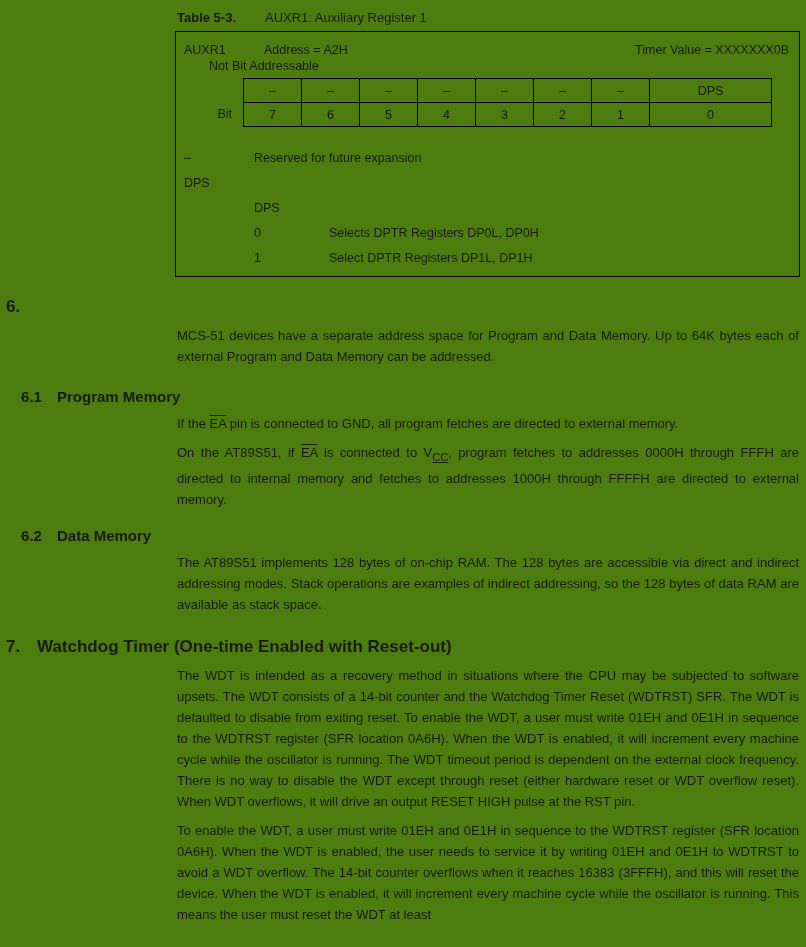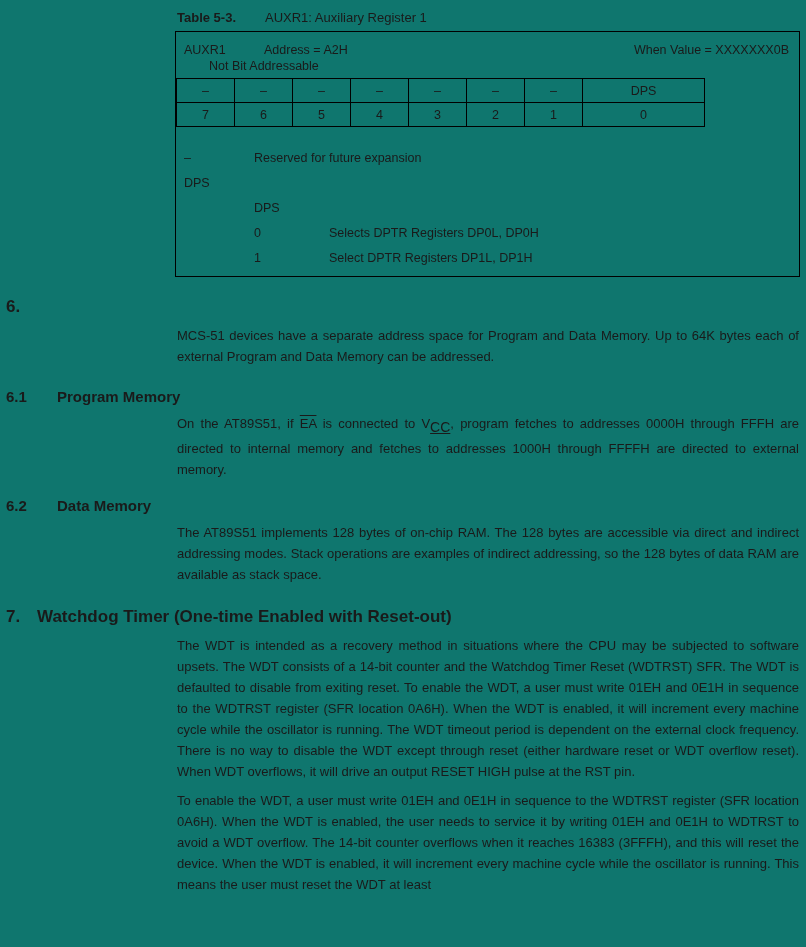--- a/index.html
+++ b/index.html
@@ -1,17 +1,17 @@
 <!DOCTYPE html>
 <html><head>
 <meta charset="utf-8">
 <style>
   html,body{margin:0;padding:0;background:#fff;}
   .page{
-    width:806px;height:947px;background:#0f766e;position:relative;
+    width:806px;height:947px;background:#4d7c0f;position:relative;
     font-family:"Liberation Sans","DejaVu Sans",sans-serif;color:#1a1a1a;
     overflow:hidden;
   }
   
   .tablefig{margin:8px 0 0 175px;width:625px;}
   .tcaption{display:flex;font-size:13px;padding:2px 0 6px 2px;border-bottom:1px solid #000;}
   .tcaption .lbl{font-weight:bold;width:88px;}
   .regbox{border:1px solid #000;border-top:none;font-size:12.5px;
           padding:8px 0 6px 0;box-sizing:border-box;}
   .regrow1{display:flex;padding:2px 10px 0 8px;height:16px;line-height:16px;}
@@ -30,51 +30,55 @@
   table.bitgrid td.wide{width:121px;}
   .legend{margin-top:18px;padding-left:8px;}
   .legrow{display:flex;height:25px;align-items:center;}
   .legterm{width:70px;}
   .legdesc{flex:1;}
   .dpsrow{display:flex;height:25px;align-items:center;padding-left:70px;}
   .dpsval{width:75px;}
   
   .h1{display:flex;font-weight:bold;font-size:17px;padding-left:6px;}
   .h1 .num{width:31px;flex:none;}
-  .h2{display:flex;font-weight:bold;font-size:15px;padding-left:6px;}
+  .h2{display:flex;font-weight:bold;font-size:15px;padding-left:6px;text-align:center;}
   .h2 .num{width:51px;flex:none;}
   .mt20{margin-top:20px;} .mt21{margin-top:21px;} .mt17{margin-top:17px;}
   .mt22{margin-top:22px;} .mt30{margin-top:30px;}
   
   .bodypara{
     margin:8px 4px 0 177px;width:622px;font-size:13px;line-height:21px;
     text-align:justify;
   }
   .ov{text-decoration:overline;}
-  .sub{vertical-align:sub;font-size:14px;text-decoration:underline;}
+  .sub{vertical-align:sub;font-size:11px;text-decoration:underline;}
 </style>
 </head>
 <body>
 
 <div class="page">
 
   <div class="tablefig">
     <div class="tcaption">
       <span class="lbl">Table 5-3.</span>
       <span>AUXR1: Auxiliary Register 1</span>
     </div>
     <div class="regbox">
       <div class="regrow1">
         <span class="regname">AUXR1</span>
         <span class="regaddr">Address = A2H</span>
-        <span>When Value = XXXXXXX0B</span>
+        <span>Timer Value = XXXXXXX0B</span>
       </div>
       <div class="regrow2">Not Bit Addressable</div>
 
       <div class="bitwrap">
+        <div class="bitlabelcol">
+          <div class="spacer"></div>
+          <div class="bitlbl">Bit</div>
+        </div>
         <table class="bitgrid">
           <tbody>
               <tr>
             <td>–</td>
             <td>–</td>
             <td>–</td>
             <td>–</td>
             <td>–</td>
             <td>–</td>
             <td>–</td>
@@ -119,20 +123,21 @@
 
   <div class="h1 mt20">
     <span class="num">6.</span>
   </div>
   <div class="bodypara"><span>MCS-51 devices have a separate address space for Program and Data Memory. Up to 64K bytes each of external Program and Data Memory can be addressed.</span></div>
 
   <div class="h2 mt21">
     <span class="num">6.1</span>
     <span>Program Memory</span>
   </div>
+  <div class="bodypara"><span>If the </span><span class="ov">EA</span><span> pin is connected to GND, all program fetches are directed to external memory.</span></div>
   <div class="bodypara"><span>On the AT89S51, if </span><span class="ov">EA</span><span> is connected to V</span><span class="sub">CC</span><span>, program fetches to addresses 0000H through FFFH are directed to internal memory and fetches to addresses 1000H through FFFFH are directed to external memory.</span></div>
 
   <div class="h2 mt17">
     <span class="num">6.2</span>
     <span>Data Memory</span>
   </div>
   <div class="bodypara"><span>The AT89S51 implements 128 bytes of on-chip RAM. The 128 bytes are accessible via direct and indirect addressing modes. Stack operations are examples of indirect addressing, so the 128 bytes of data RAM are available as stack space.</span></div>
 
   <div class="h1 mt22">
     <span class="num">7.</span>

